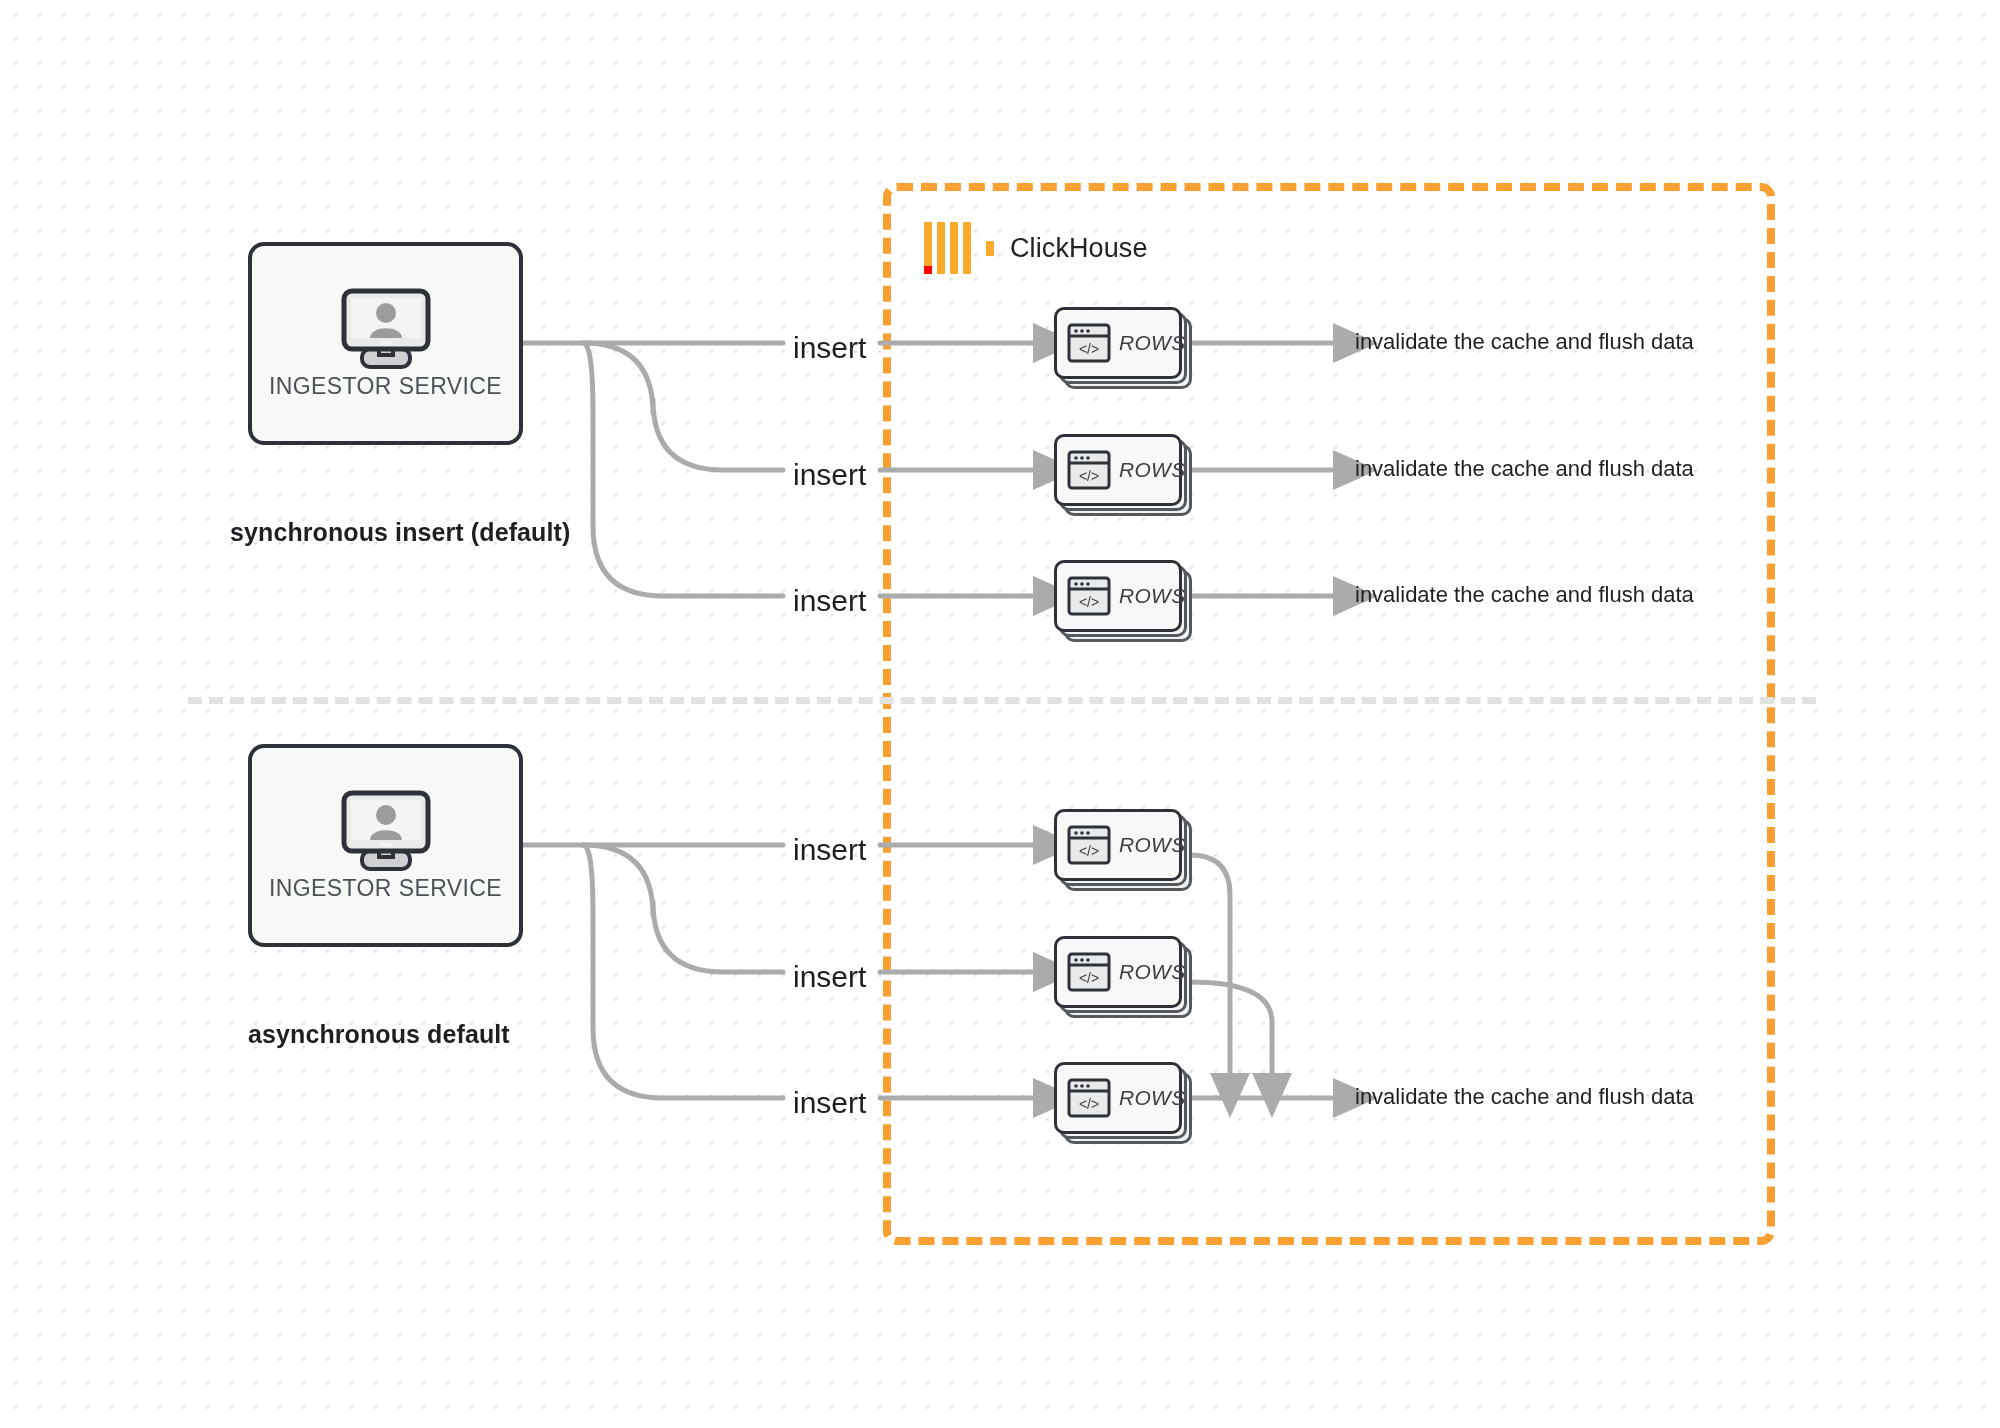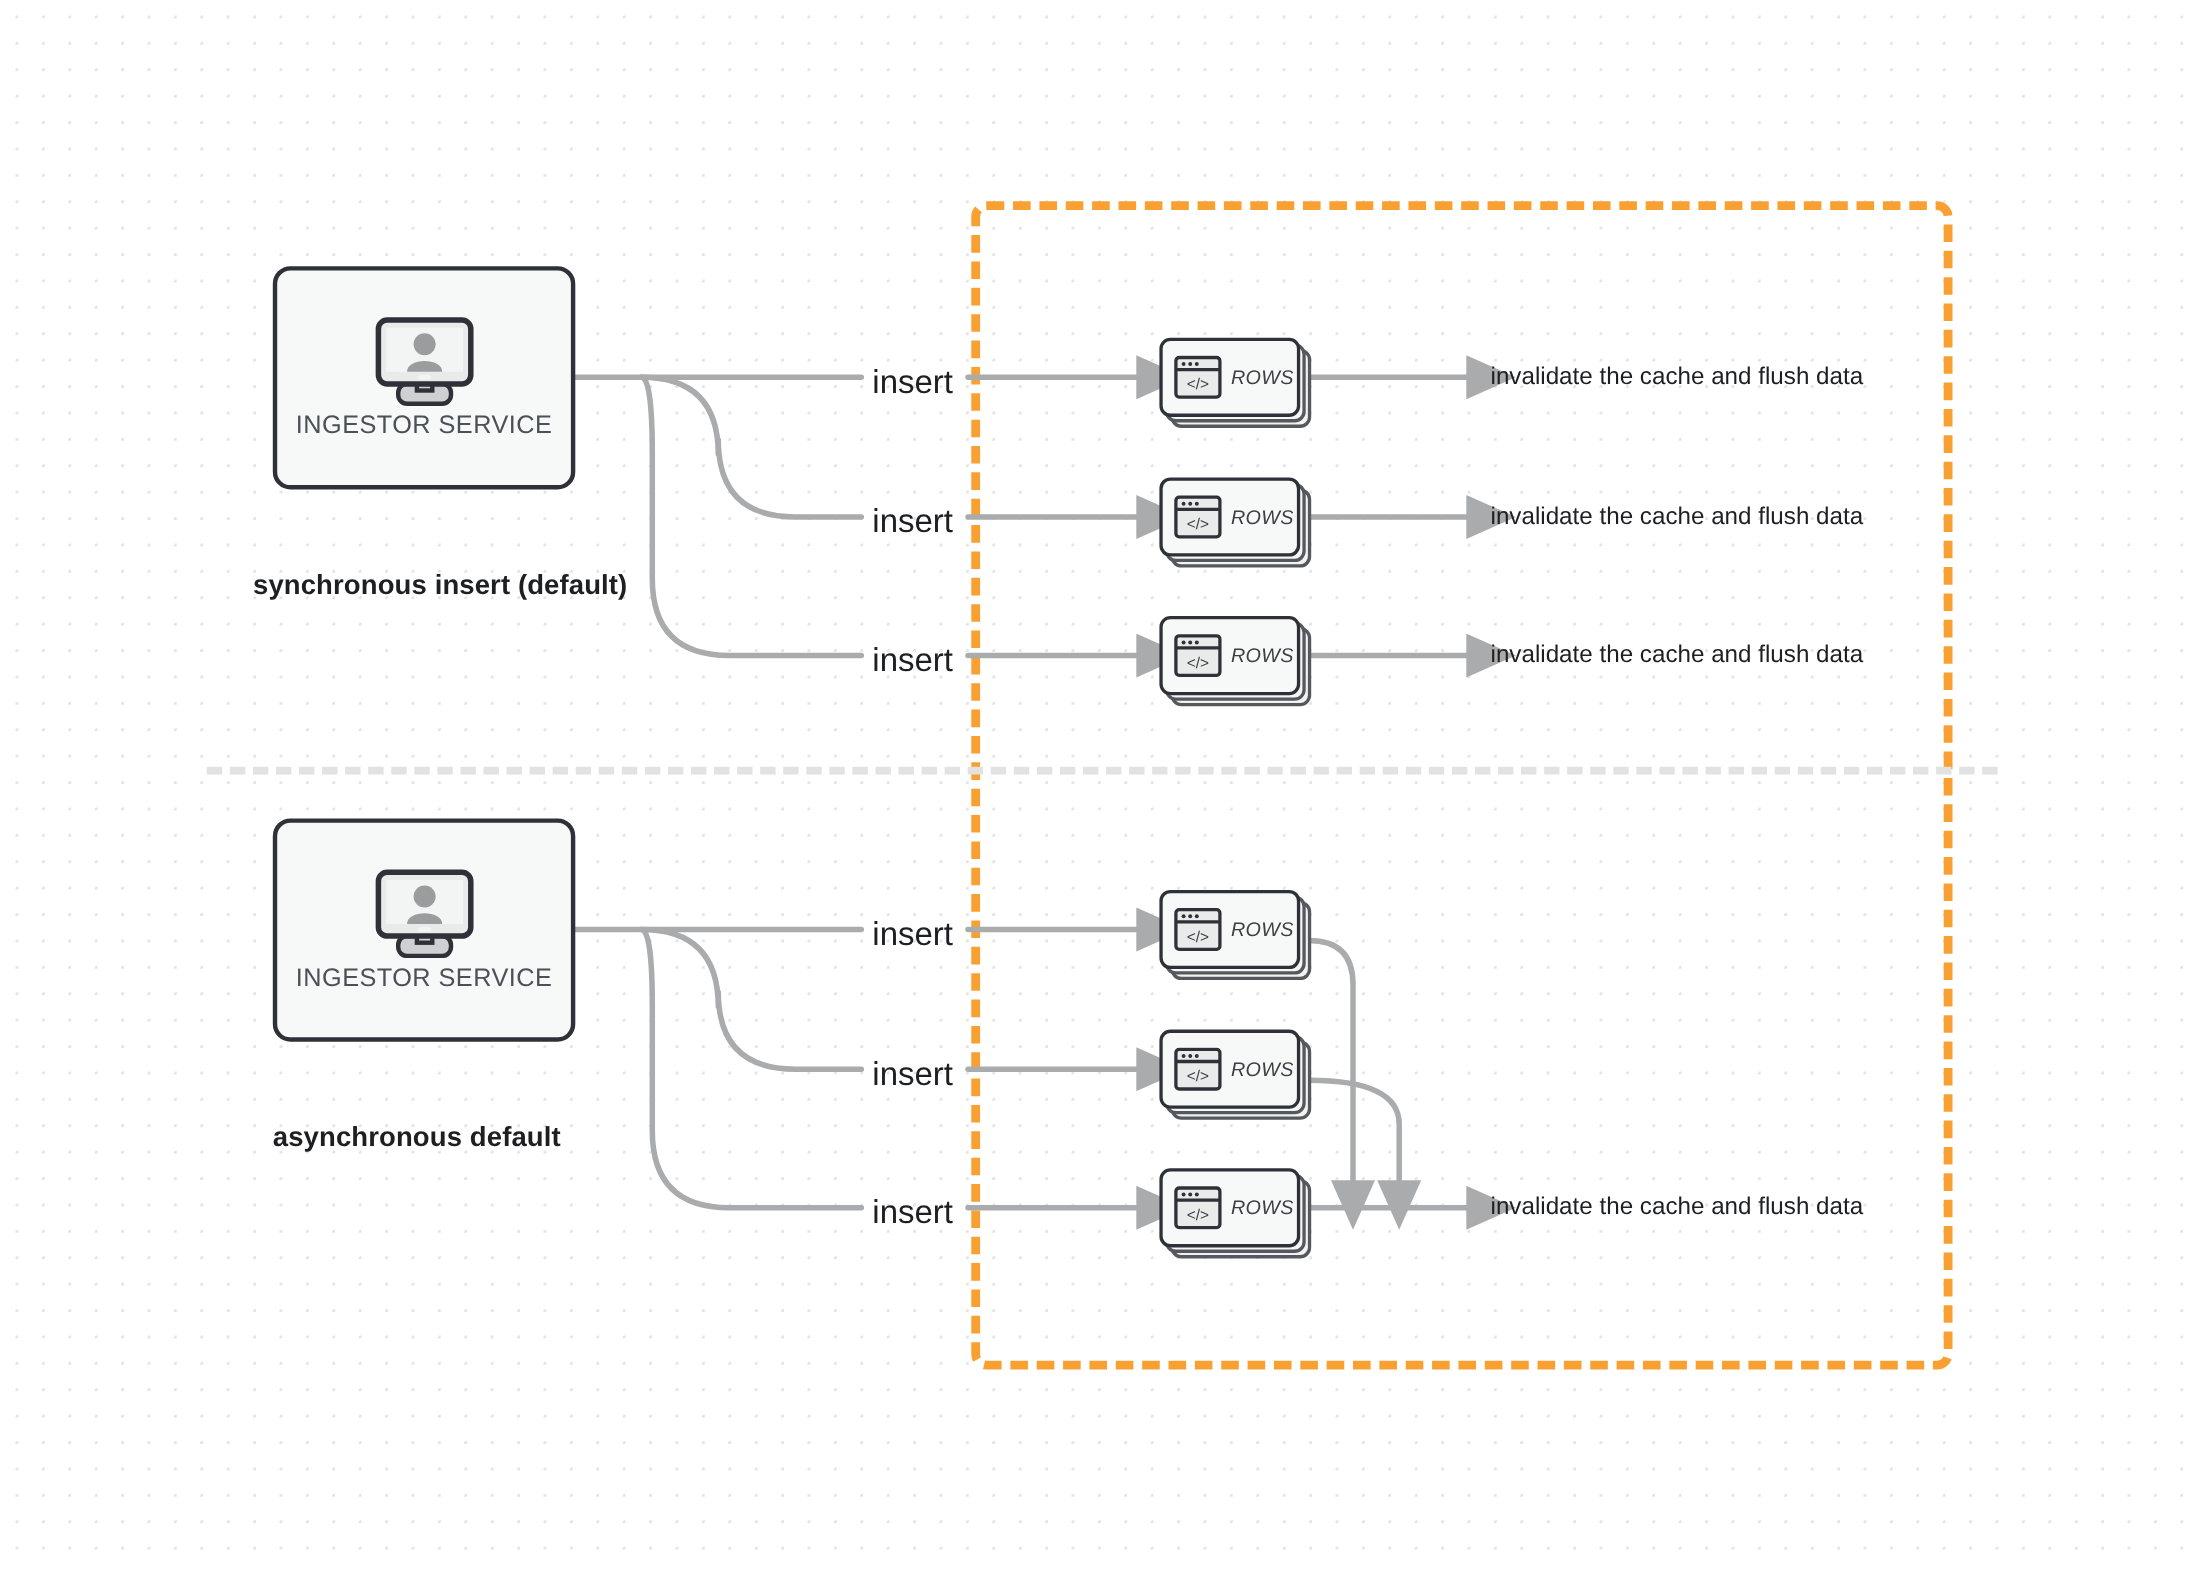--- a/index.html
+++ b/index.html
@@ -90,21 +90,21 @@
   }
   .rows-card .front{
     position:absolute;left:0;top:0;
     width:128px;height:72px;
     background:#f7f8f8;border:3px solid #2e3238;border-radius:10px;
     box-sizing:border-box;
     display:flex;align-items:center;gap:8px;
     padding-left:10px;
   }
   .rows-card .label{
-    font-size:18px;font-style:italic;color:#3c4045;letter-spacing:.3px;
+    font-size:21px;font-style:italic;color:#3c4045;letter-spacing:.3px;
     font-family:"Liberation Sans","DejaVu Sans",sans-serif;
   }
   .win-icon{width:44px;height:40px;flex:0 0 auto;}
 
   
   .edge-label{
     position:absolute;
     font-size:30px;color:#1d1f22;white-space:nowrap;
     font-family:"Liberation Sans","DejaVu Sans",sans-serif;
   }
@@ -122,20 +122,31 @@
     border-top:7px dashed #e2e2e2;
   }
 </style>
 </head>
 <body>
 
 <div id="canvas">
 
   <div class="ch-boundary"></div>
 
+  <div class="ch-logo">
+    <div class="ch-bars">
+      <i></i>
+        <i></i>
+        <i></i>
+        <i></i>
+      <i class="red"></i>
+    </div>
+    <div class="ch-dot"></div>
+    <div class="ch-name">ClickHouse</div>
+  </div>
 
   <div class="divider"></div>
 
   <svg class="layer" width="2000" height="1428" viewBox="0 0 2000 1428">
     <defs>
       <marker id="arrowR" markerWidth="9" markerHeight="8" refX="1" refY="4" orient="auto" markerUnits="strokeWidth">
         <path d="M0,0 L9,4 L0,8 z" fill="#a9abad"></path>
       </marker>
       <marker id="arrowD" markerWidth="9" markerHeight="8" refX="1" refY="4" orient="auto" markerUnits="strokeWidth">
         <path d="M0,0 L9,4 L0,8 z" fill="#a9abad"></path>

